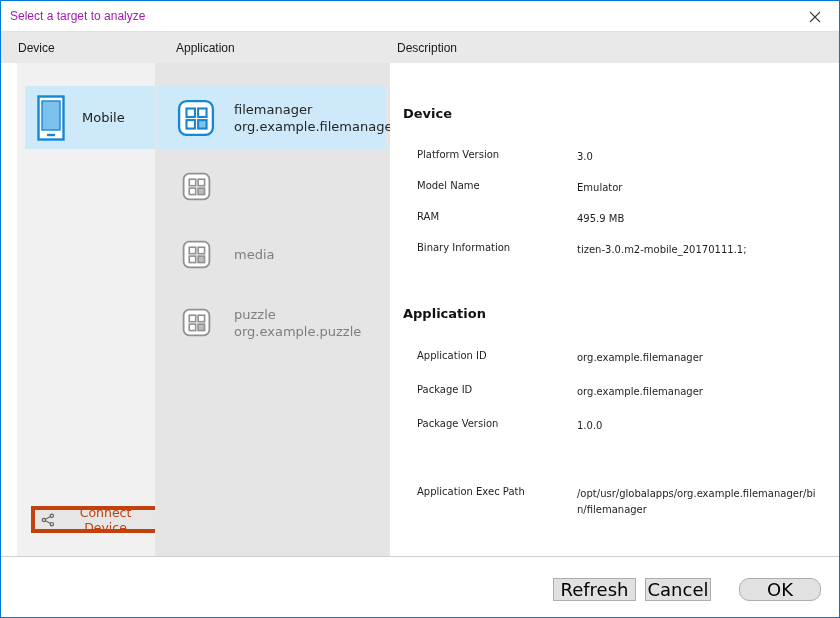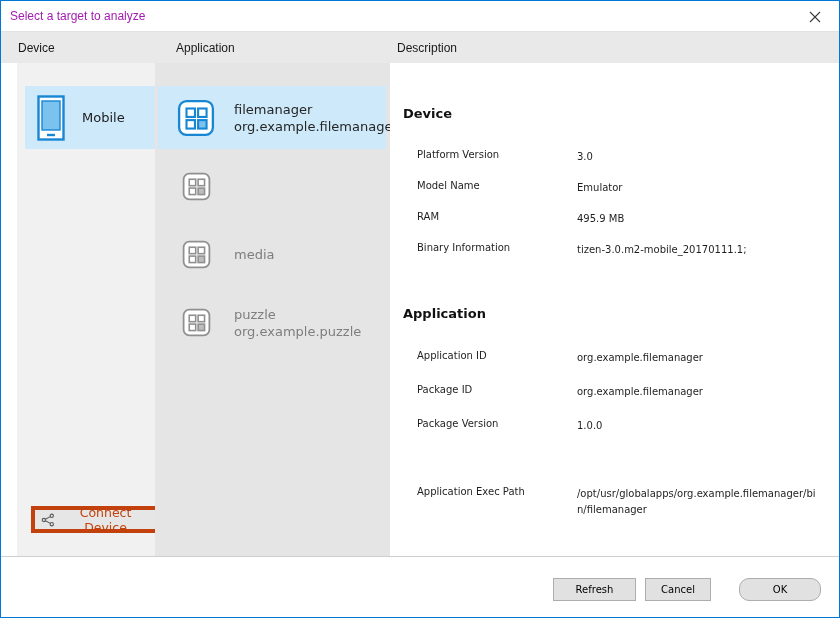--- a/index.html
+++ b/index.html
@@ -94,21 +94,21 @@
   .desc-row .val { flex:1; word-break:break-all; line-height:16px; }
 
   
   .footer {
     position:absolute; left:0; right:0; top:555px; bottom:0;
     background:#fff; border-top:1px solid #cfcfcf;
   }
   .btn {
     position:absolute; top:21px; height:23px;
     background:var(--button-bg,#e1e1e1); border:1px solid var(--button-border,#adadad);
-    font-family:"DejaVu Sans",sans-serif; font-size:10px; color:#000;
+    font-family:"DejaVu Sans",sans-serif; font-size:18px; color:#000;
     padding:0; cursor:pointer;
   }
   .btn-refresh { left:552px; width:83px; }
   .btn-cancel  { left:644px; width:66px; }
   .btn-ok      { left:738px; width:82px;border-radius:10px; }
 </style>
 </head>
 <body>
 
 <div class="window">

